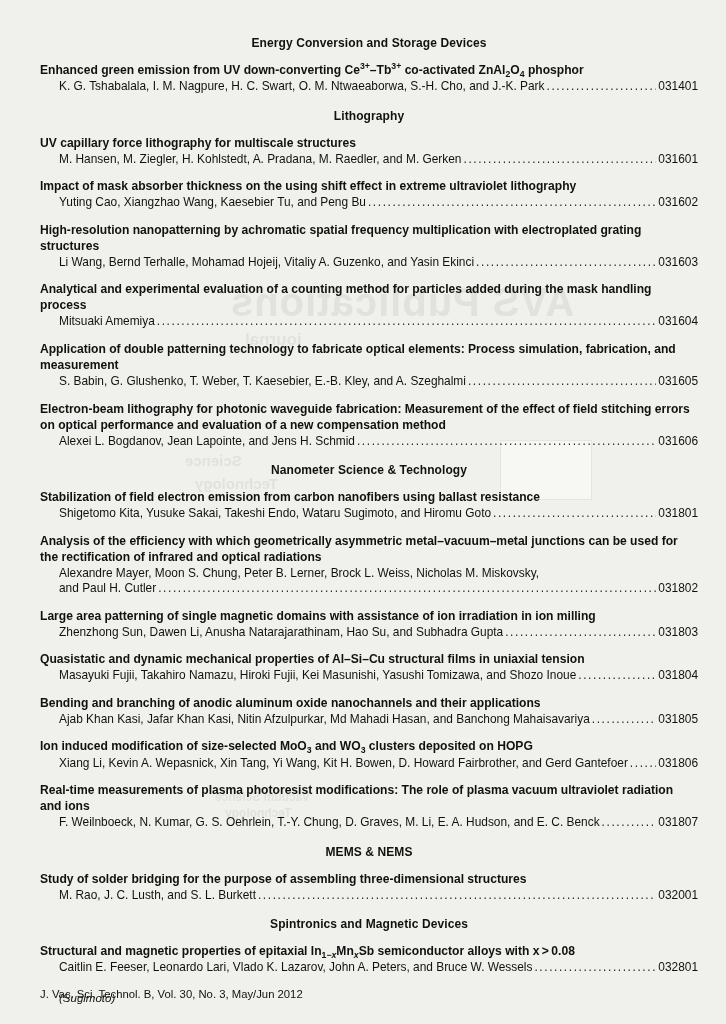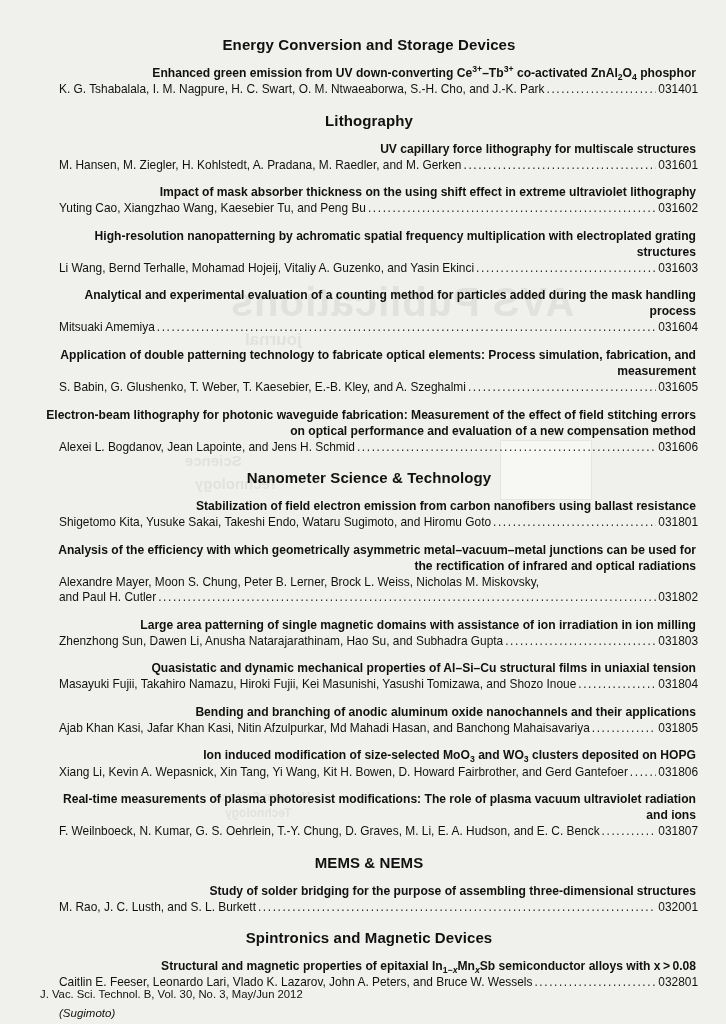--- a/index.html
+++ b/index.html
@@ -41,37 +41,36 @@
   }
   .page {
     position: relative;
     padding: 36px 28px 0 40px;
     box-sizing: border-box;
     height: 100%;
   }
   .section-title {
     text-align: center;
     font-weight: bold;
-    font-size: 15px;
+    font-size: 12px;
     margin: 0 0 12px 0;
     letter-spacing: 0.1px;
   }
   .section {
     margin-bottom: 14px;
   }
   .entry {
     margin-bottom: 11px;
   }
   .entry-title {
     font-weight: bold;
     font-size: 12.1px;
     line-height: 1.33;
     margin: 0 0 1px 0;
     padding-right: 2px;
-    text-align: right;
   }
   .entry-row {
     display: flex;
     align-items: baseline;
     font-size: 11.9px;
     line-height: 1.3;
     padding-left: 19px;
   }
   .authors {
     white-space: nowrap;

